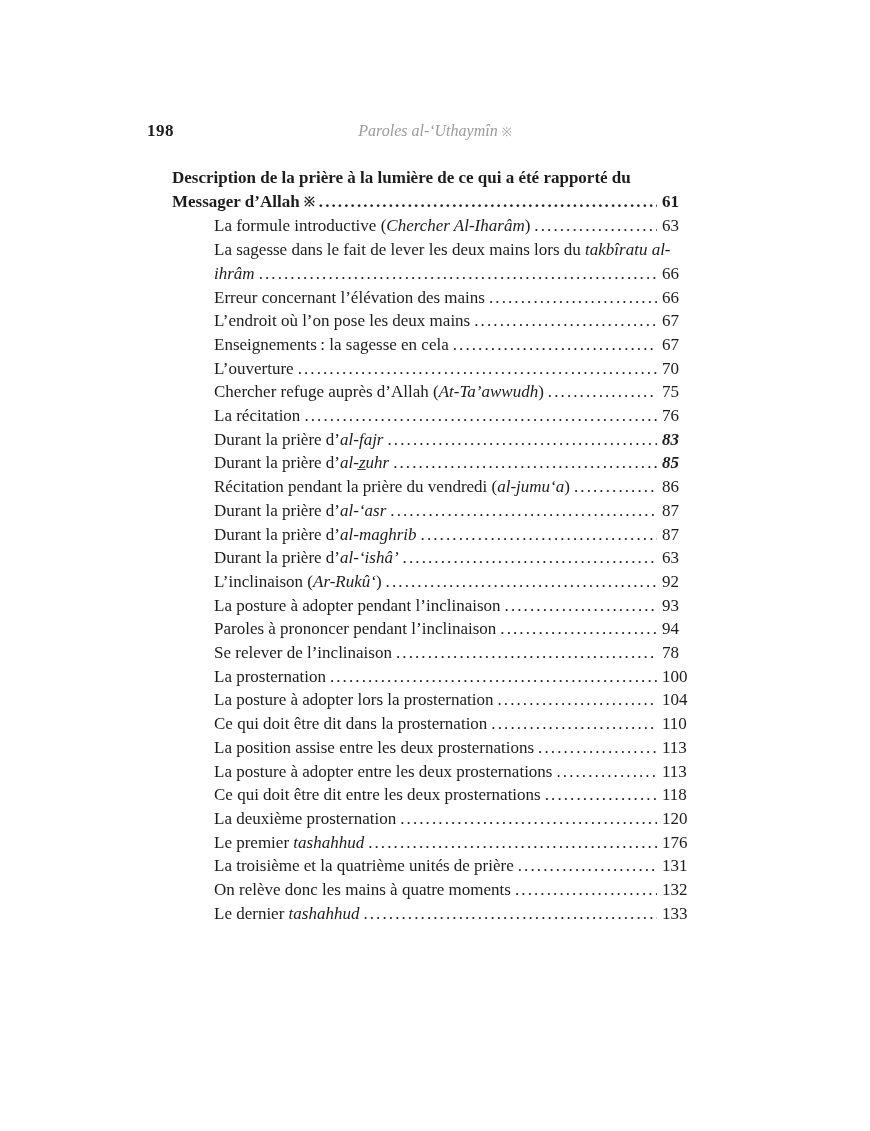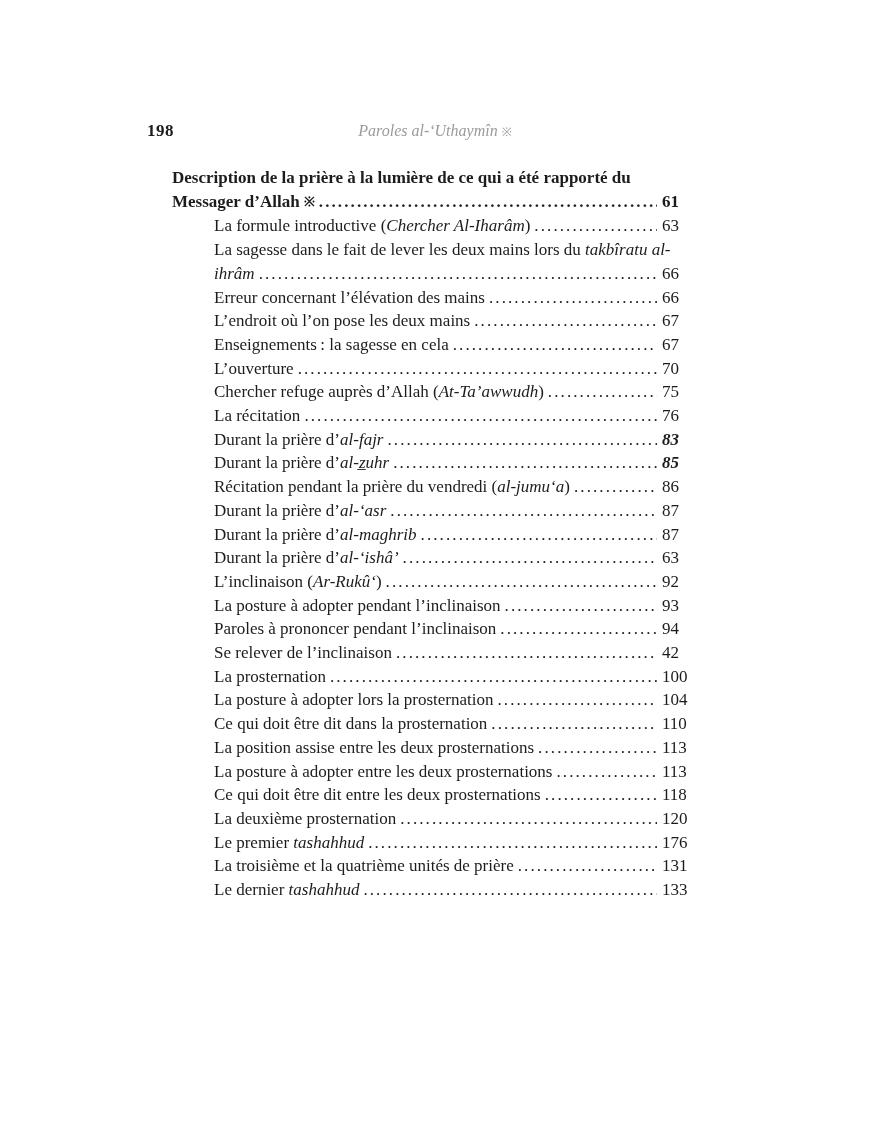--- a/index.html
+++ b/index.html
@@ -155,21 +155,21 @@
         <span class="page-num">93</span>
       </div>
       <div class="row indent">
         <span class="text"><span>Paroles à prononcer pendant l’inclinaison</span></span>
         <span class="dots"></span>
         <span class="page-num">94</span>
       </div>
       <div class="row indent">
         <span class="text"><span>Se relever de l’inclinaison</span></span>
         <span class="dots"></span>
-        <span class="page-num">42</span>
+        <span class="page-num">78</span>
       </div>
       <div class="row indent">
         <span class="text"><span>La prosternation</span></span>
         <span class="dots"></span>
         <span class="page-num">100</span>
       </div>
       <div class="row indent">
         <span class="text"><span>La posture à adopter lors la prosternation</span></span>
         <span class="dots"></span>
         <span class="page-num">104</span>
@@ -203,19 +203,24 @@
         <span class="text"><span>Le premier </span><i>tashahhud</i></span>
         <span class="dots"></span>
         <span class="page-num">176</span>
       </div>
       <div class="row indent">
         <span class="text"><span>La troisième et la quatrième unités de prière</span></span>
         <span class="dots"></span>
         <span class="page-num">131</span>
       </div>
       <div class="row indent">
+        <span class="text"><span>On relève donc les mains à quatre moments</span></span>
+        <span class="dots"></span>
+        <span class="page-num">132</span>
+      </div>
+      <div class="row indent">
         <span class="text"><span>Le dernier </span><i>tashahhud</i></span>
         <span class="dots"></span>
         <span class="page-num">133</span>
       </div>
     </div>
 
 </div>
 
 </body></html>

